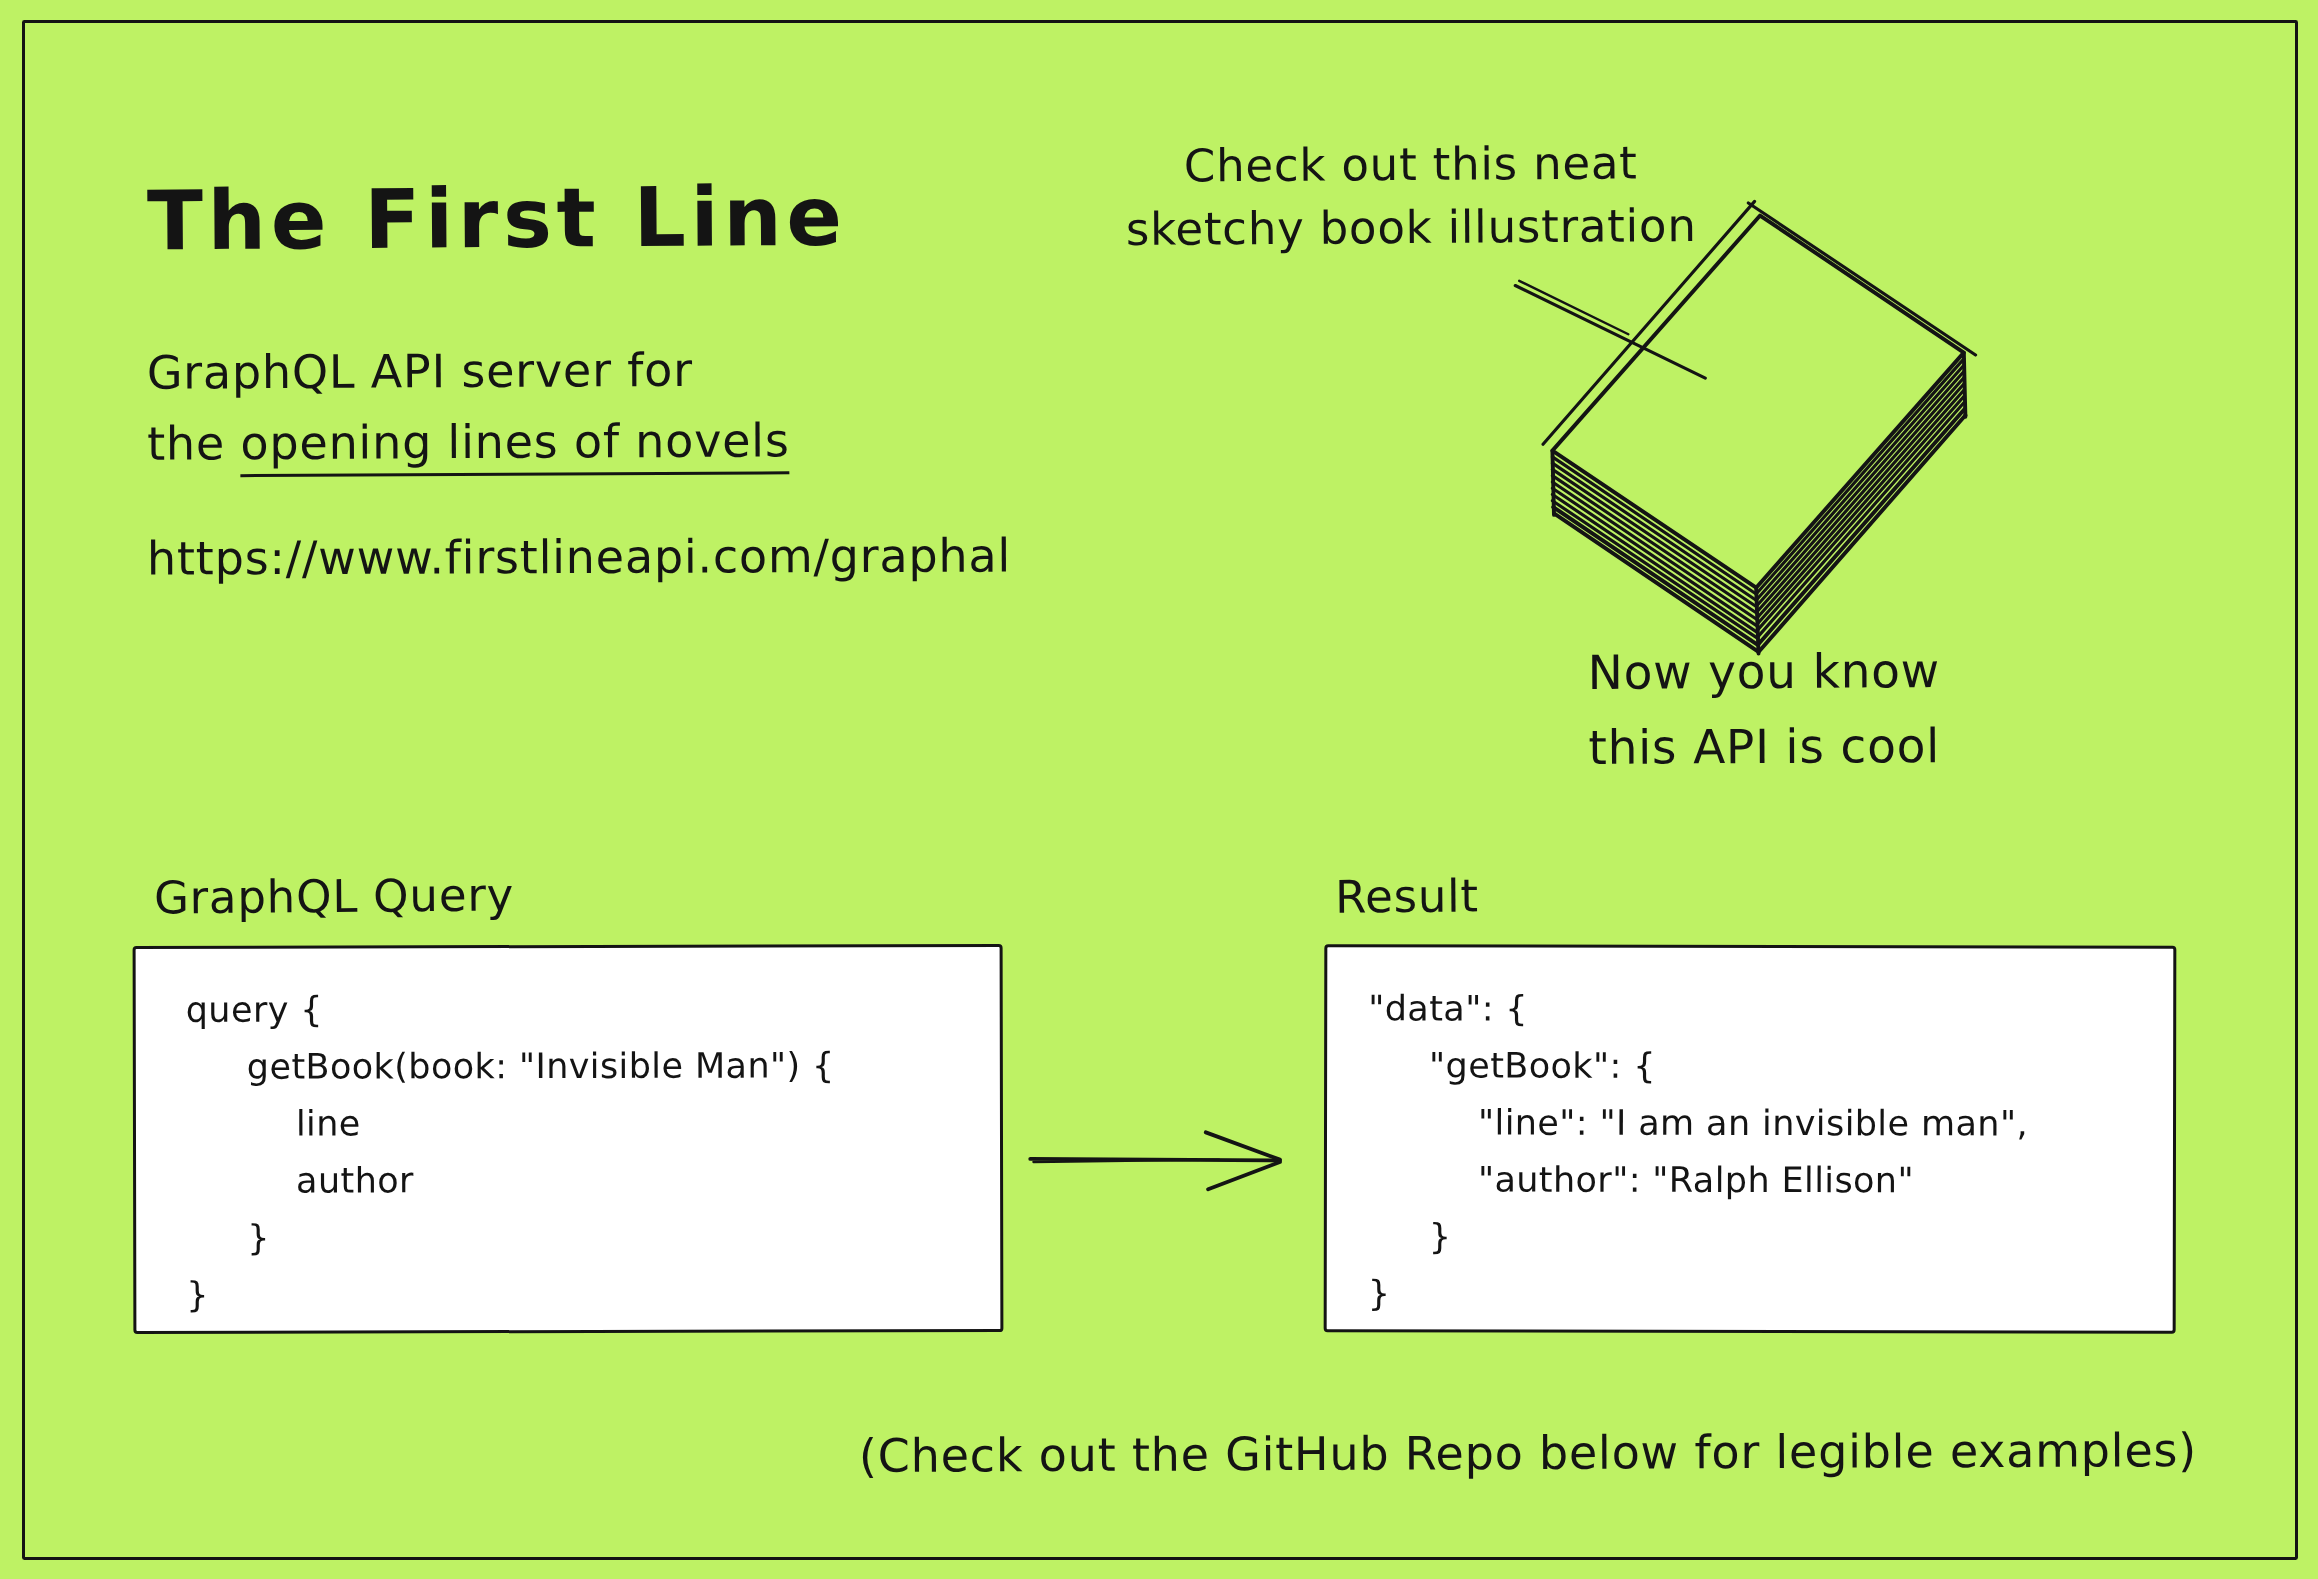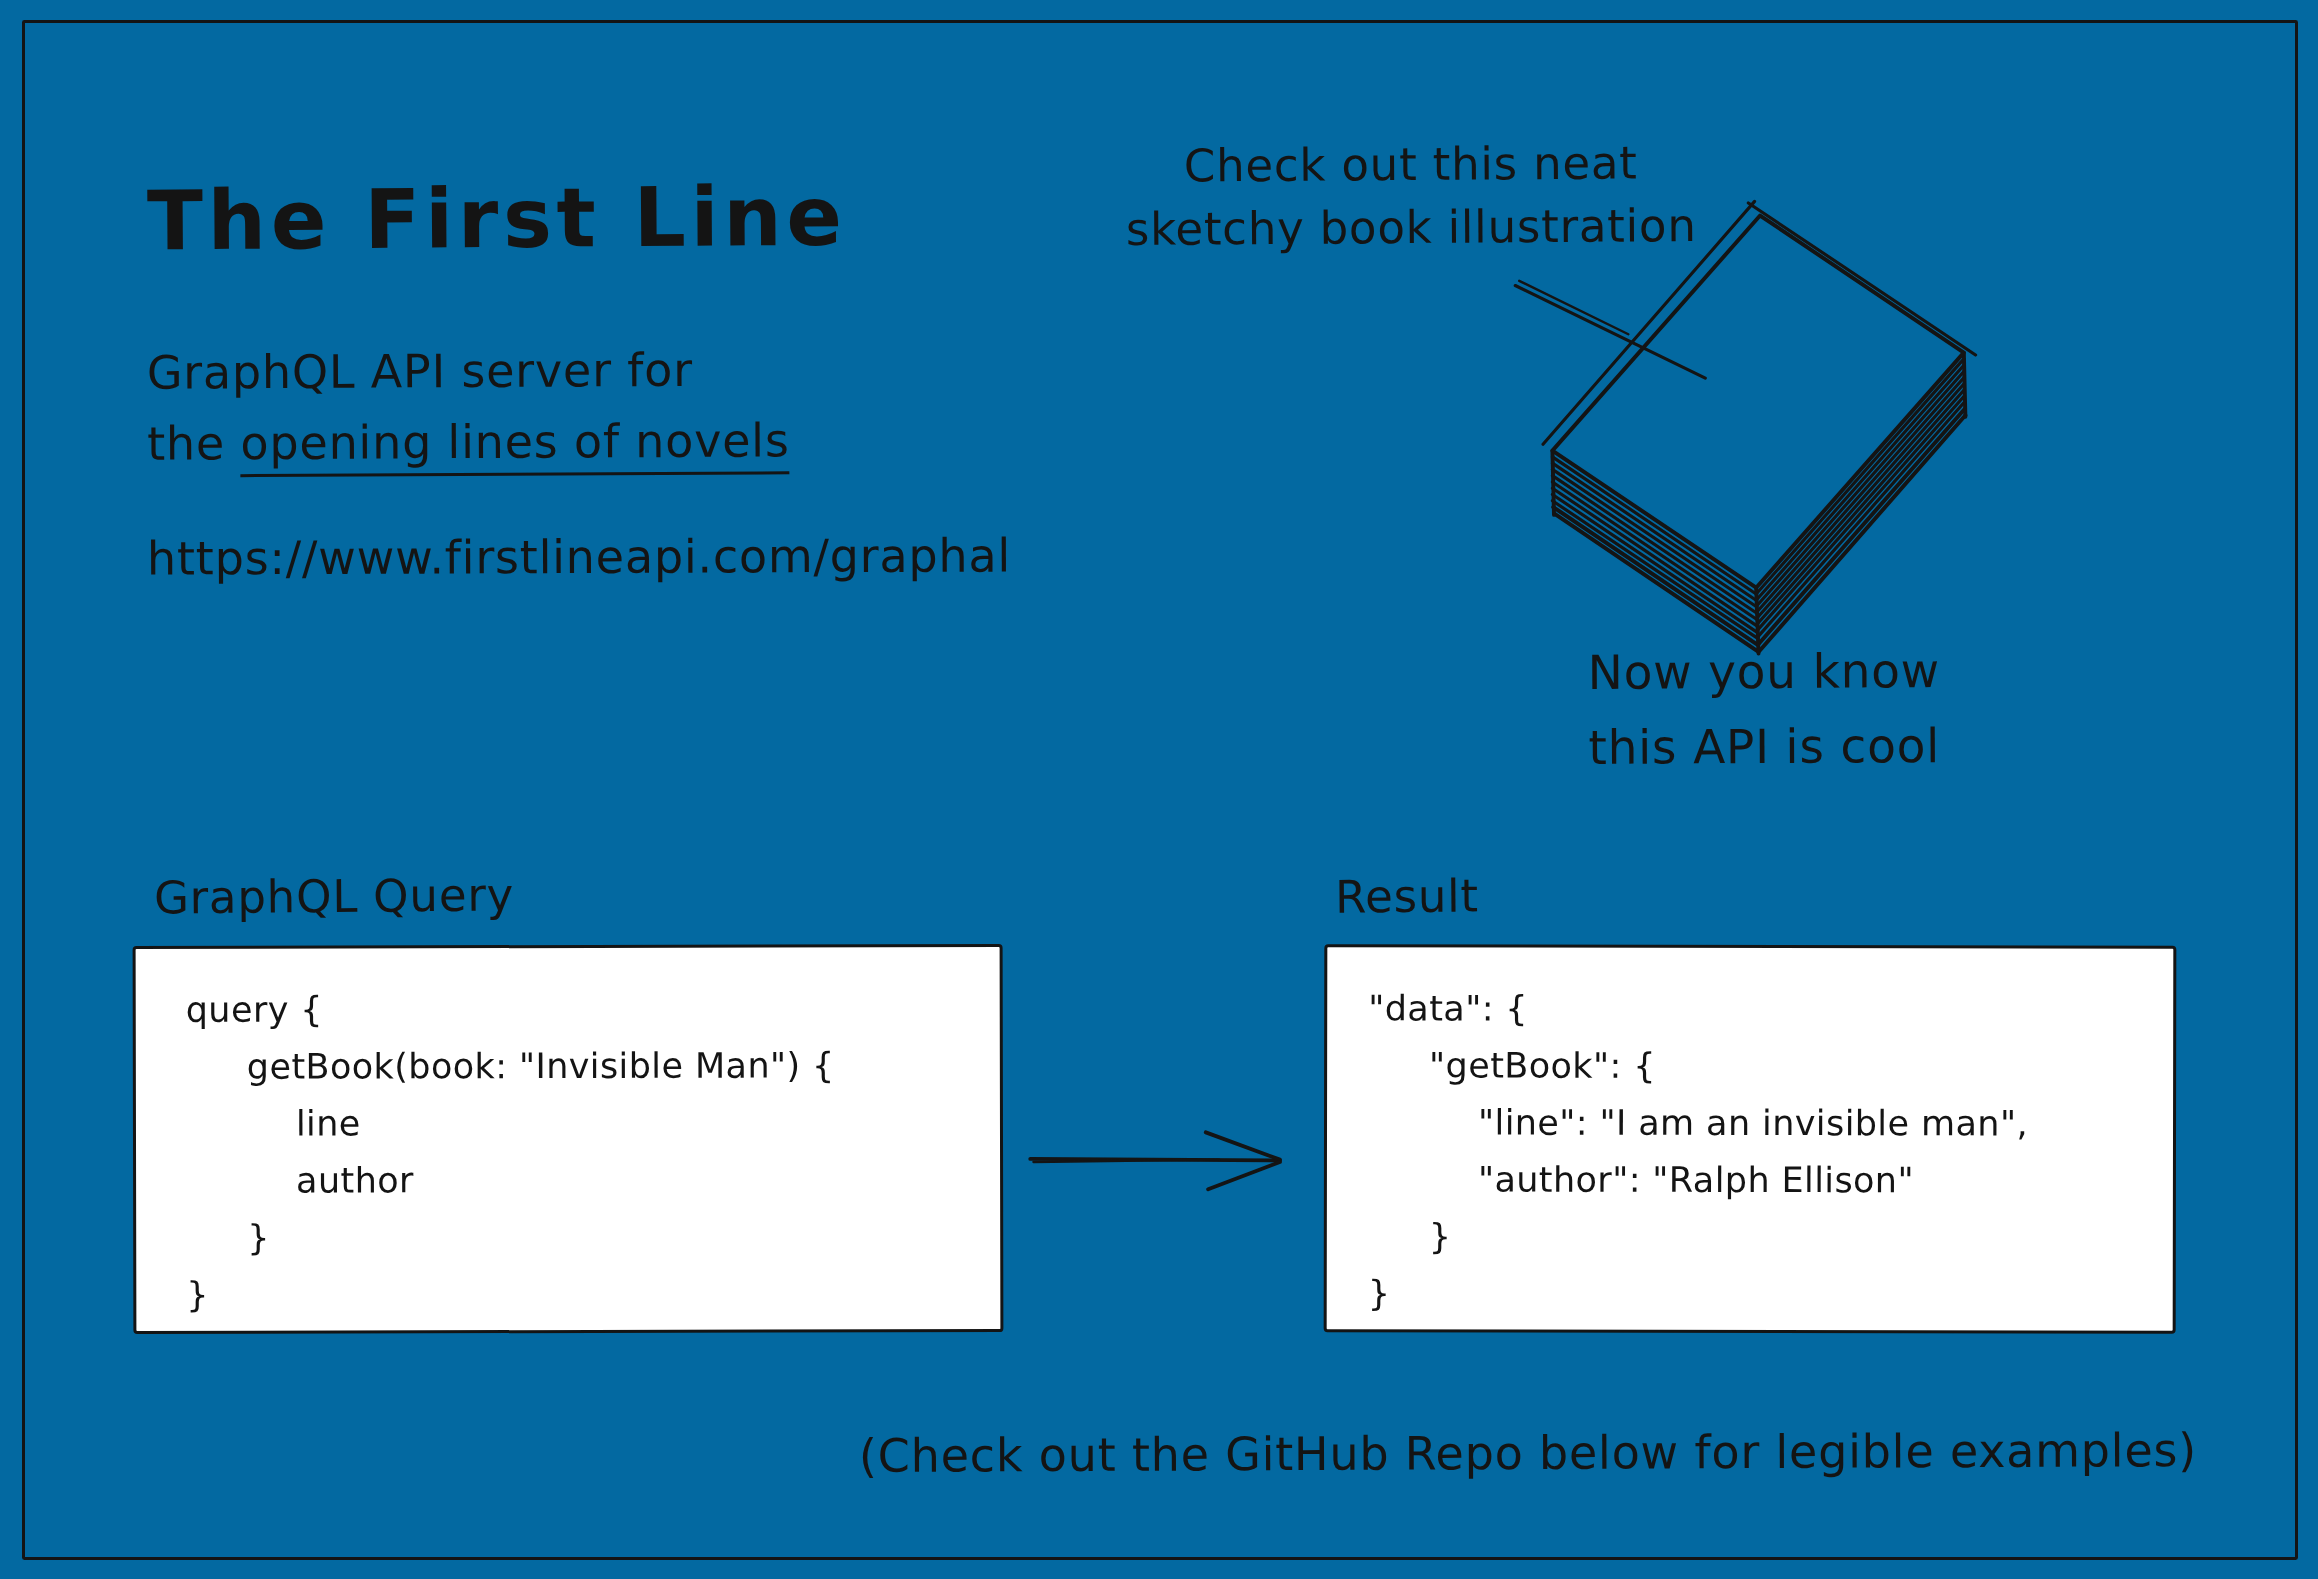--- a/index.html
+++ b/index.html
@@ -1,19 +1,19 @@
 <!DOCTYPE html>
 <html style="font-size:12.5px"><head>
 <meta charset="utf-8">
 <style>
   html,body{margin:0;padding:0;background:#ffffff;}
   .canvas{
     position:relative;
     width:2319px;height:1580px;
-    background:#0369a1;
+    background:#bef264;
     font-family:"DejaVu Sans","Liberation Sans",sans-serif;
     color:#141414;
     overflow:hidden;
   }
   .frame{
     position:absolute;left:22px;top:20.4px;width:2270px;height:1534px;
     border:3.9px solid #141414;border-radius:2.4px;
   }
   .hand{letter-spacing:0.8px;}
   .page-title{

